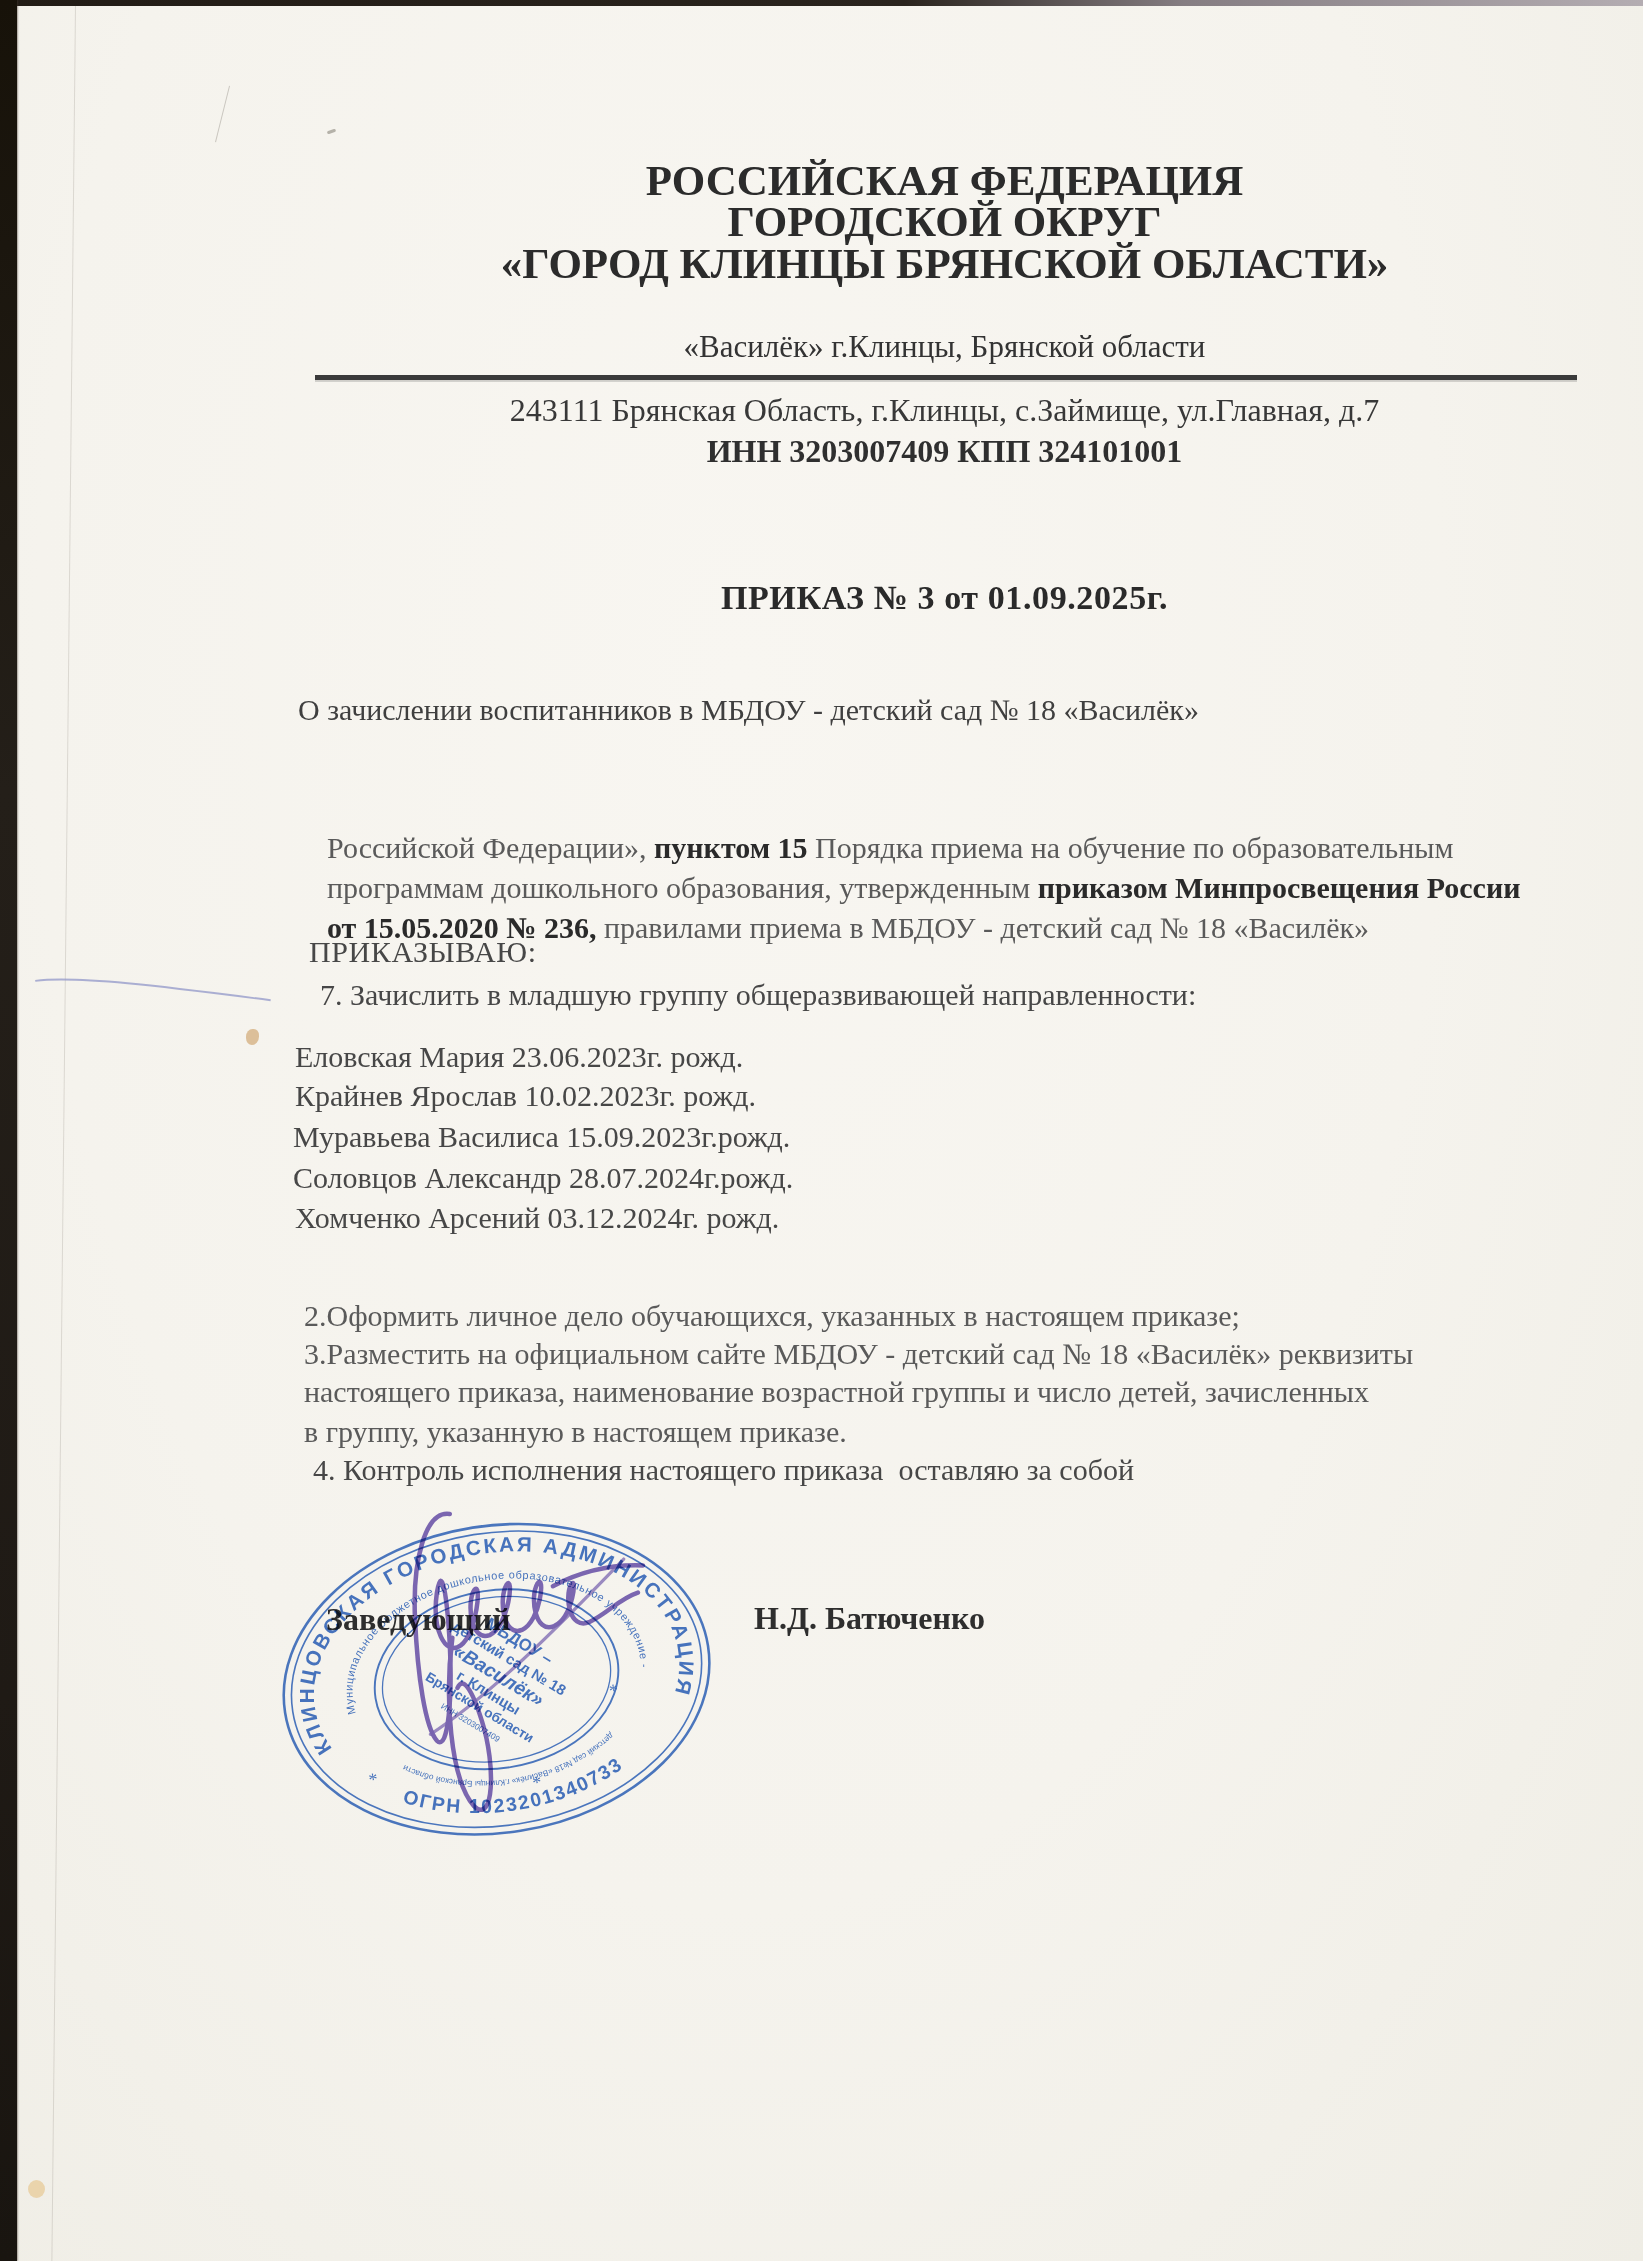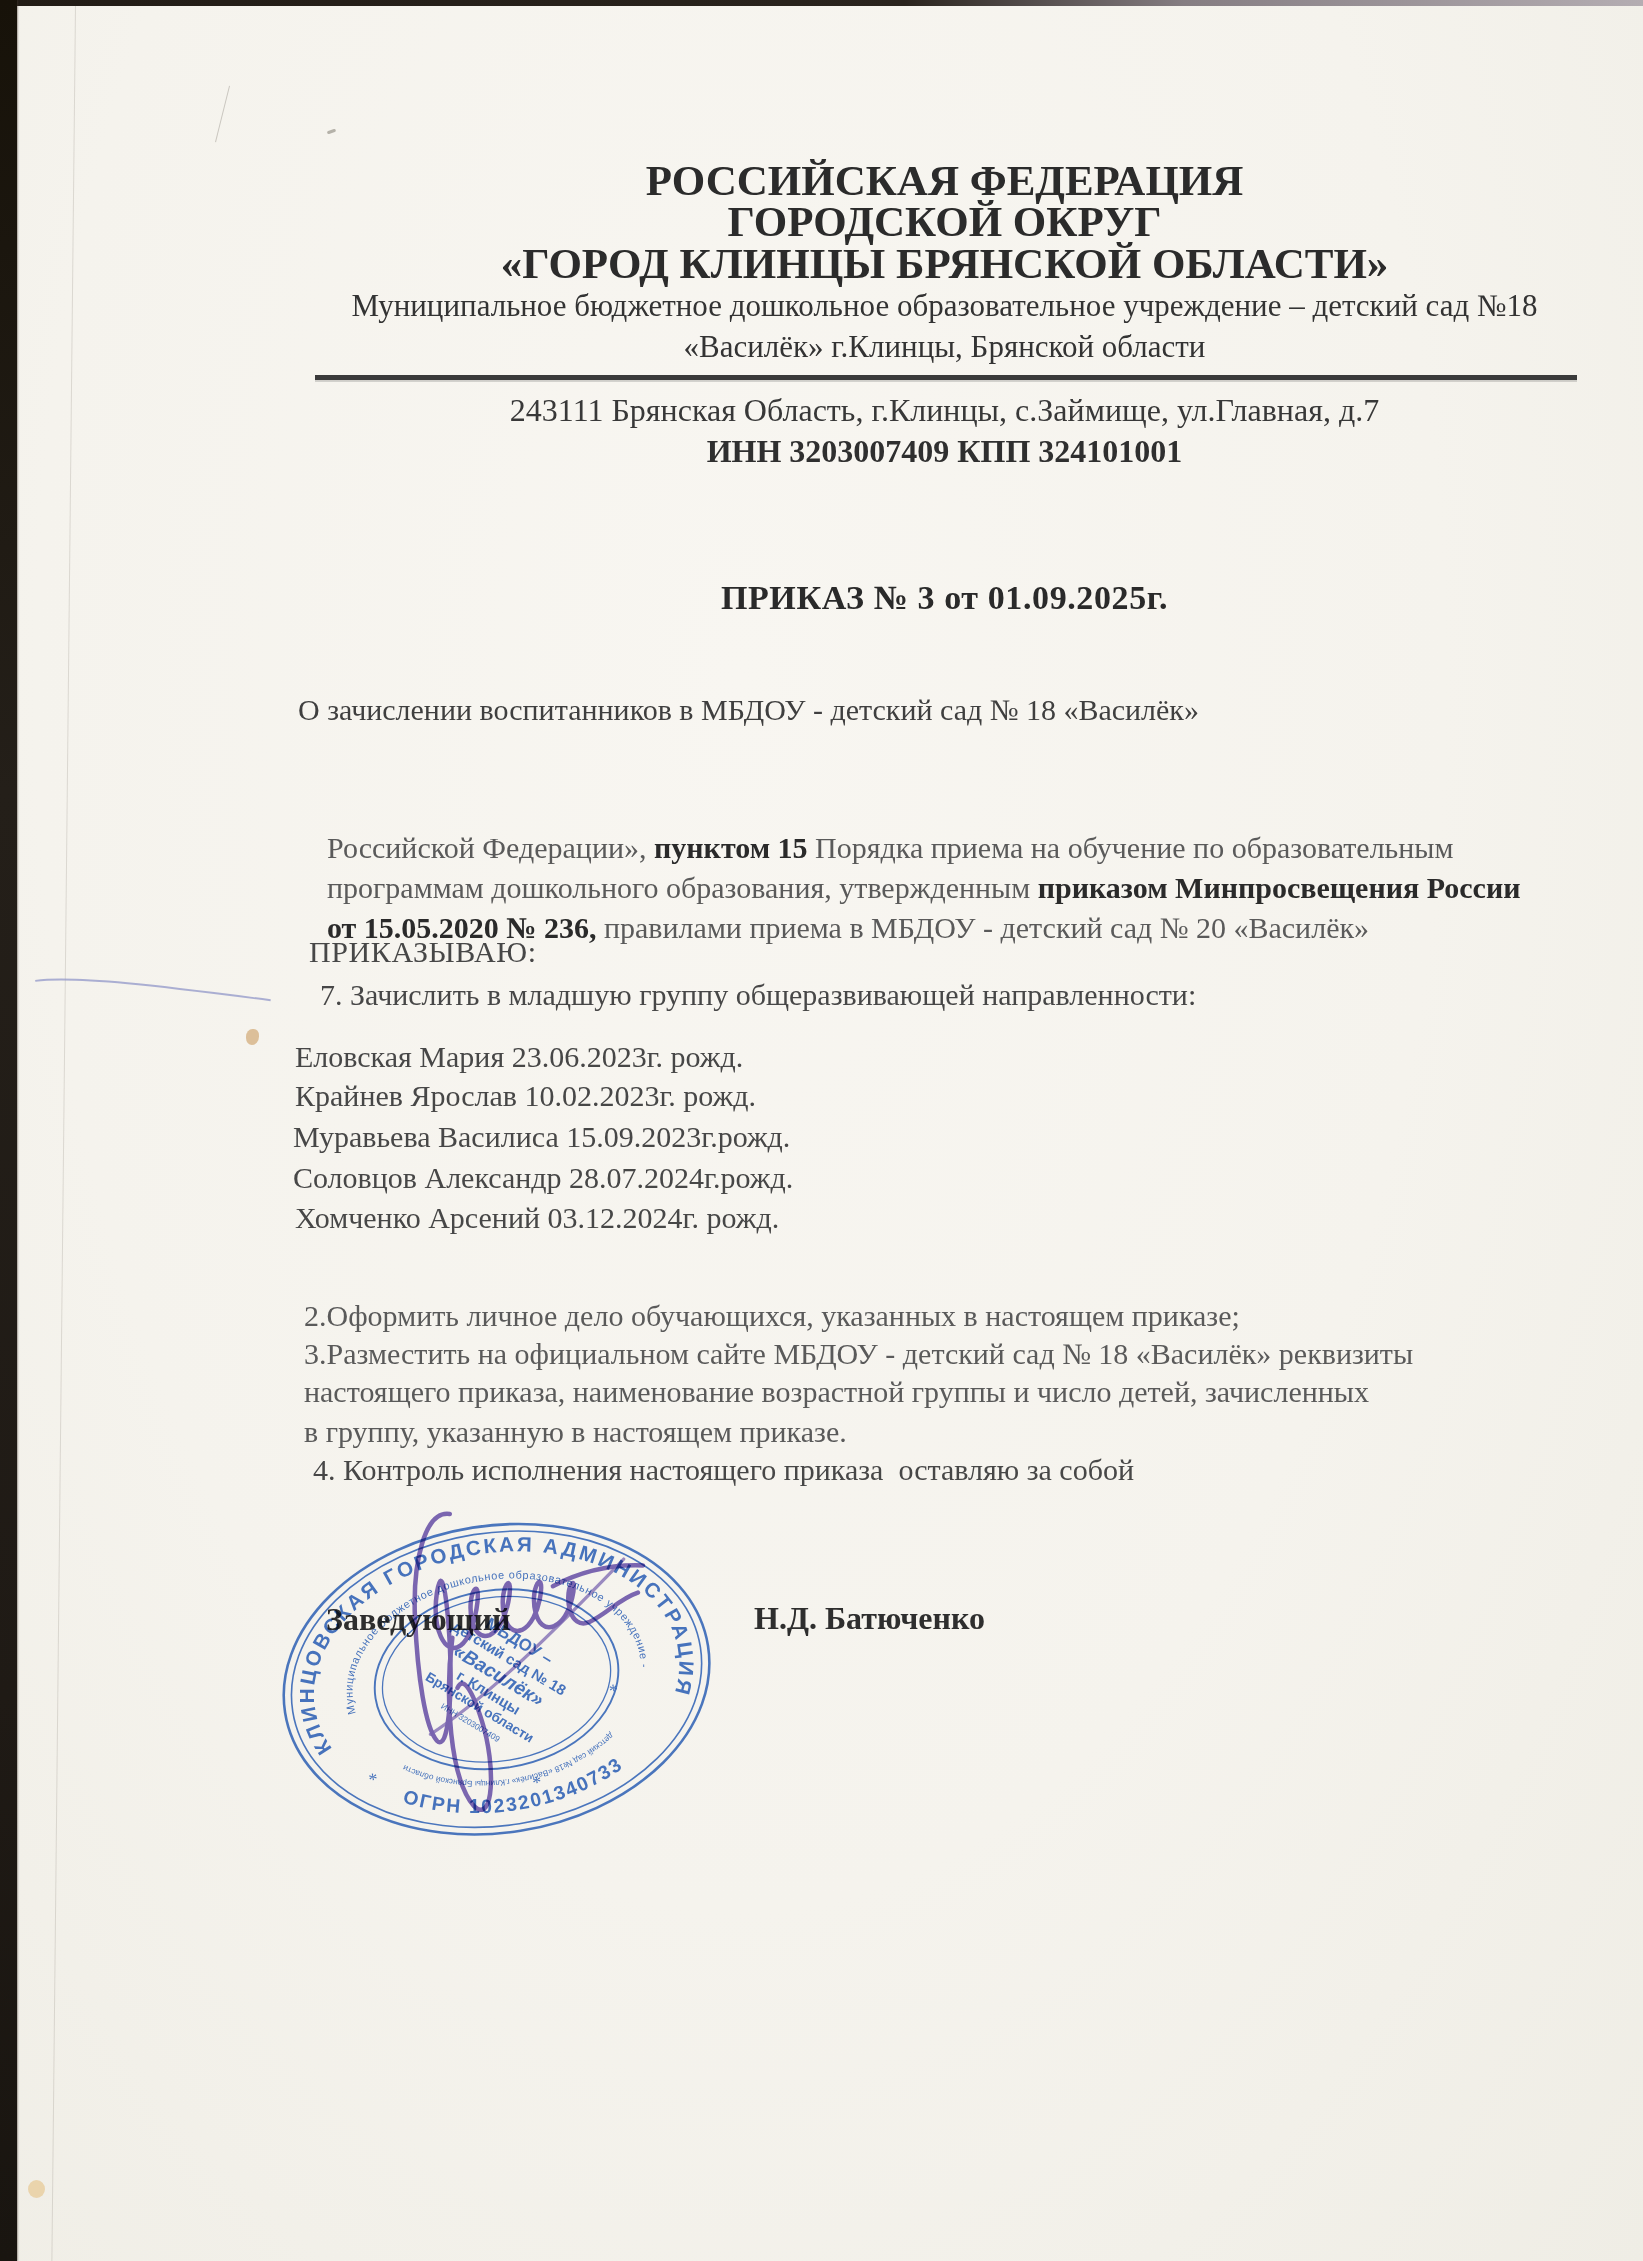--- a/index.html
+++ b/index.html
@@ -62,38 +62,37 @@
   <div class="edge-left"></div>
   <div class="crease-v"></div>
   <div class="crease-d"></div>
   <div class="speck1"></div>
   <div class="speck2"></div>
   <div class="speck3"></div>
 
   <div class="line center hdr" style="top:161px;">РОССИЙСКАЯ ФЕДЕРАЦИЯ</div>
   <div class="line center hdr" style="top:202px;">ГОРОДСКОЙ ОКРУГ</div>
   <div class="line center hdr" style="top:244px;">«ГОРОД КЛИНЦЫ БРЯНСКОЙ ОБЛАСТИ»</div>
-  <div class="line center org" style="top:286px;">Муниципальное бюджетное дошкольное образовательное учреждение – детский сад №18</div>
   <div class="line center org" style="top:327px;">«Василёк» г.Клинцы, Брянской области</div>
   <div class="rule"></div>
   <div class="line center addr" style="top:391px;text-align:center;">243111 Брянская Область, г.Клинцы, с.Займище, ул.Главная, д.7</div>
   <div class="line center innline" style="top:432px;">ИНН 3203007409 КПП 324101001</div>
 
   <div class="line center title" style="top:578px;">ПРИКАЗ № 3 от 01.09.2025г.</div>
 
   <div class="line body-ink" style="left:298px;top:690px;color:#3f3f3f;">О зачислении воспитанников в МБДОУ - детский сад № 18 «Василёк»</div>
 
   <div class="line" style="left:297px;top:789px;">
     <span class="seg-l">Российской Федерации», </span><span class="seg-b">пунктом 15 </span><span class="seg-l">Порядка приема на обучение по образовательным</span>
   </div>
   <div class="line" style="left:297px;top:829px;">
     <span class="seg-l">программам дошкольного образования, утвержденным </span><span class="seg-b">приказом Минпросвещения России</span>
   </div>
   <div class="line" style="left:297px;top:869px;">
-    <span class="seg-b">от 15.05.2020 № 236, </span><span class="seg-l">правилами приема в МБДОУ - детский сад № 20 «Василёк»</span>
+    <span class="seg-b">от 15.05.2020 № 236, </span><span class="seg-l">правилами приема в МБДОУ - детский сад № 18 «Василёк»</span>
   </div>
 
   <div class="line body-ink" style="left:309px;top:932px;letter-spacing:0.6px;">ПРИКАЗЫВАЮ:</div>
   <div class="line body-ink" style="left:320px;top:975px;">7. Зачислить в младшую группу общеразвивающей направленности:</div>
 
   <div class="line body-ink" style="left:295px;top:1037px;">Еловская Мария 23.06.2023г. рожд.</div>
   <div class="line body-ink" style="left:295px;top:1076px;">Крайнев Ярослав 10.02.2023г. рожд.</div>
   <div class="line body-ink" style="left:293px;top:1117px;">Муравьева Василиса 15.09.2023г.рожд.</div>
   <div class="line body-ink" style="left:293px;top:1158px;">Соловцов Александр 28.07.2024г.рожд.</div>
   <div class="line body-ink" style="left:295px;top:1198px;">Хомченко Арсений 03.12.2024г. рожд.</div>

